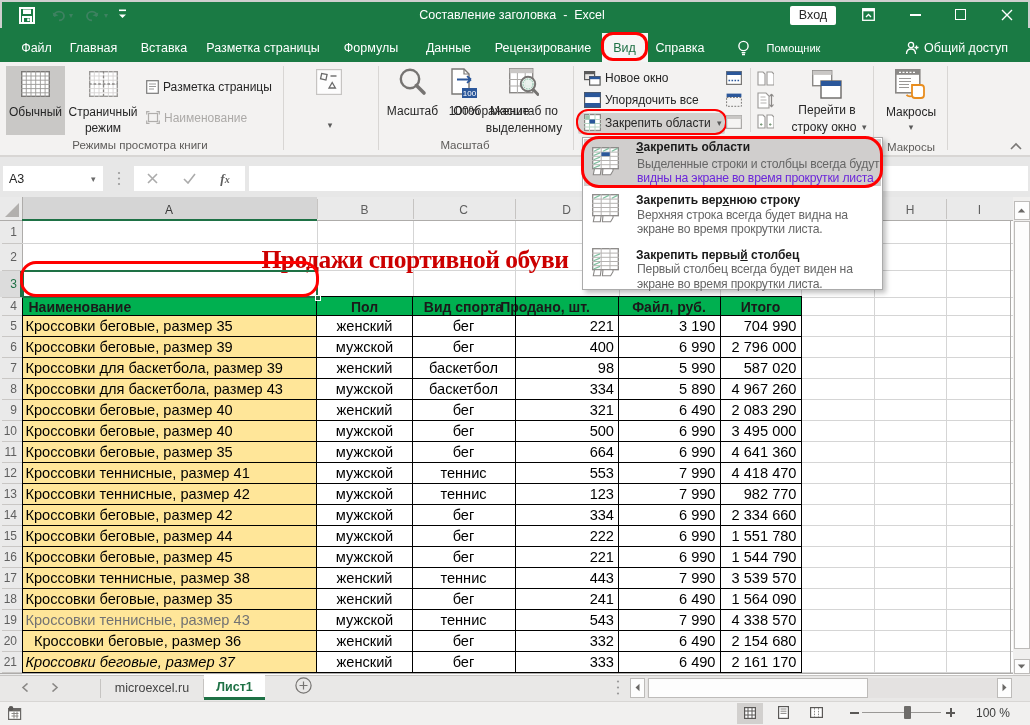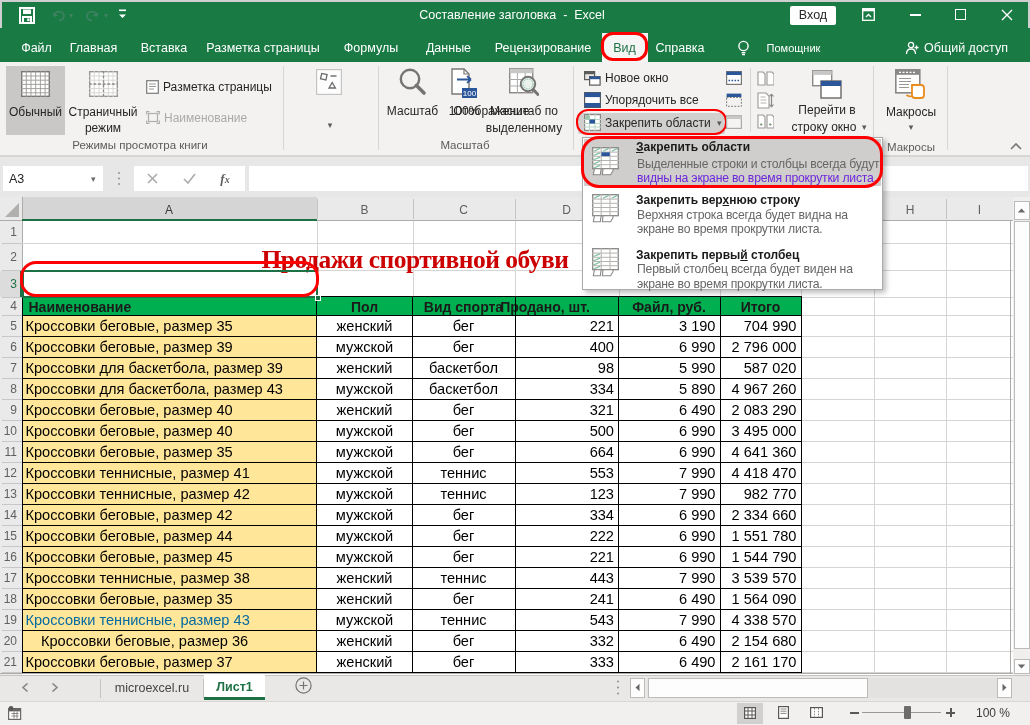--- a/index.html
+++ b/index.html
@@ -403,33 +403,33 @@
 <div style="position:absolute;top:569.0px;height:18px;line-height:18px;font-size:14.6px;color:#000;white-space:nowrap;left:263.5px;width:400px;text-align:center;">теннис</div>
 <div style="position:absolute;top:569.0px;height:18px;line-height:18px;font-size:14.6px;color:#000;white-space:nowrap;left:314px;width:300px;text-align:right;">443</div>
 <div style="position:absolute;top:569.0px;height:18px;line-height:18px;font-size:14.6px;color:#000;white-space:nowrap;left:415.5px;width:300px;text-align:right;">7 990</div>
 <div style="position:absolute;top:569.0px;height:18px;line-height:18px;font-size:14.6px;color:#000;white-space:nowrap;left:496.5px;width:300px;text-align:right;">3 539 570</div>
 <div style="position:absolute;top:590.0px;height:18px;line-height:18px;font-size:14.6px;color:#000;white-space:nowrap;left:25.5px;">Кроссовки беговые, размер 35</div>
 <div style="position:absolute;top:590.0px;height:18px;line-height:18px;font-size:14.6px;color:#000;white-space:nowrap;left:164.5px;width:400px;text-align:center;">женский</div>
 <div style="position:absolute;top:590.0px;height:18px;line-height:18px;font-size:14.6px;color:#000;white-space:nowrap;left:263.5px;width:400px;text-align:center;">бег</div>
 <div style="position:absolute;top:590.0px;height:18px;line-height:18px;font-size:14.6px;color:#000;white-space:nowrap;left:314px;width:300px;text-align:right;">241</div>
 <div style="position:absolute;top:590.0px;height:18px;line-height:18px;font-size:14.6px;color:#000;white-space:nowrap;left:415.5px;width:300px;text-align:right;">6 490</div>
 <div style="position:absolute;top:590.0px;height:18px;line-height:18px;font-size:14.6px;color:#000;white-space:nowrap;left:496.5px;width:300px;text-align:right;">1 564 090</div>
-<div style="position:absolute;top:611.0px;height:18px;line-height:18px;font-size:14.6px;color:#0369a1;white-space:nowrap;left:25.5px;">Кроссовки теннисные, размер 43</div>
+<div style="position:absolute;top:611.0px;height:18px;line-height:18px;font-size:14.6px;color:#737373;white-space:nowrap;left:25.5px;">Кроссовки теннисные, размер 43</div>
 <div style="position:absolute;top:611.0px;height:18px;line-height:18px;font-size:14.6px;color:#000;white-space:nowrap;left:164.5px;width:400px;text-align:center;">мужской</div>
 <div style="position:absolute;top:611.0px;height:18px;line-height:18px;font-size:14.6px;color:#000;white-space:nowrap;left:263.5px;width:400px;text-align:center;">теннис</div>
 <div style="position:absolute;top:611.0px;height:18px;line-height:18px;font-size:14.6px;color:#000;white-space:nowrap;left:314px;width:300px;text-align:right;">543</div>
 <div style="position:absolute;top:611.0px;height:18px;line-height:18px;font-size:14.6px;color:#000;white-space:nowrap;left:415.5px;width:300px;text-align:right;">7 990</div>
 <div style="position:absolute;top:611.0px;height:18px;line-height:18px;font-size:14.6px;color:#000;white-space:nowrap;left:496.5px;width:300px;text-align:right;">4 338 570</div>
-<div style="position:absolute;top:632.0px;height:18px;line-height:18px;font-size:14.6px;color:#000;white-space:nowrap;left:41px;">Кроссовки беговые, размер 36</div>
+<div style="position:absolute;top:632.0px;height:18px;line-height:18px;font-size:14.6px;color:#000;white-space:nowrap;left:34px;">Кроссовки беговые, размер 36</div>
 <div style="position:absolute;top:632.0px;height:18px;line-height:18px;font-size:14.6px;color:#000;white-space:nowrap;left:164.5px;width:400px;text-align:center;">женский</div>
 <div style="position:absolute;top:632.0px;height:18px;line-height:18px;font-size:14.6px;color:#000;white-space:nowrap;left:263.5px;width:400px;text-align:center;">бег</div>
 <div style="position:absolute;top:632.0px;height:18px;line-height:18px;font-size:14.6px;color:#000;white-space:nowrap;left:314px;width:300px;text-align:right;">332</div>
 <div style="position:absolute;top:632.0px;height:18px;line-height:18px;font-size:14.6px;color:#000;white-space:nowrap;left:415.5px;width:300px;text-align:right;">6 490</div>
 <div style="position:absolute;top:632.0px;height:18px;line-height:18px;font-size:14.6px;color:#000;white-space:nowrap;left:496.5px;width:300px;text-align:right;">2 154 680</div>
-<div style="position:absolute;top:653.0px;height:18px;line-height:18px;font-size:14.6px;color:#000;white-space:nowrap;left:25.5px;">Кроссовки беговые, размер 37</div>
+<div style="position:absolute;top:653.0px;height:18px;line-height:18px;font-size:14.6px;color:#000;white-space:nowrap;left:25.5px;font-style:italic;">Кроссовки беговые, размер 37</div>
 <div style="position:absolute;top:653.0px;height:18px;line-height:18px;font-size:14.6px;color:#000;white-space:nowrap;left:164.5px;width:400px;text-align:center;">женский</div>
 <div style="position:absolute;top:653.0px;height:18px;line-height:18px;font-size:14.6px;color:#000;white-space:nowrap;left:263.5px;width:400px;text-align:center;">бег</div>
 <div style="position:absolute;top:653.0px;height:18px;line-height:18px;font-size:14.6px;color:#000;white-space:nowrap;left:314px;width:300px;text-align:right;">333</div>
 <div style="position:absolute;top:653.0px;height:18px;line-height:18px;font-size:14.6px;color:#000;white-space:nowrap;left:415.5px;width:300px;text-align:right;">6 490</div>
 <div style="position:absolute;top:653.0px;height:18px;line-height:18px;font-size:14.6px;color:#000;white-space:nowrap;left:496.5px;width:300px;text-align:right;">2 161 170</div>
 <div style="position:absolute;left:22px;top:296.0px;width:779.5px;height:1.2px;background:#000;"></div>
 <div style="position:absolute;left:22px;top:315.0px;width:779.5px;height:1.2px;background:#000;"></div>
 <div style="position:absolute;left:22px;top:336.0px;width:779.5px;height:1.2px;background:#000;"></div>
 <div style="position:absolute;left:22px;top:357.0px;width:779.5px;height:1.2px;background:#000;"></div>
 <div style="position:absolute;left:22px;top:378.0px;width:779.5px;height:1.2px;background:#000;"></div>

